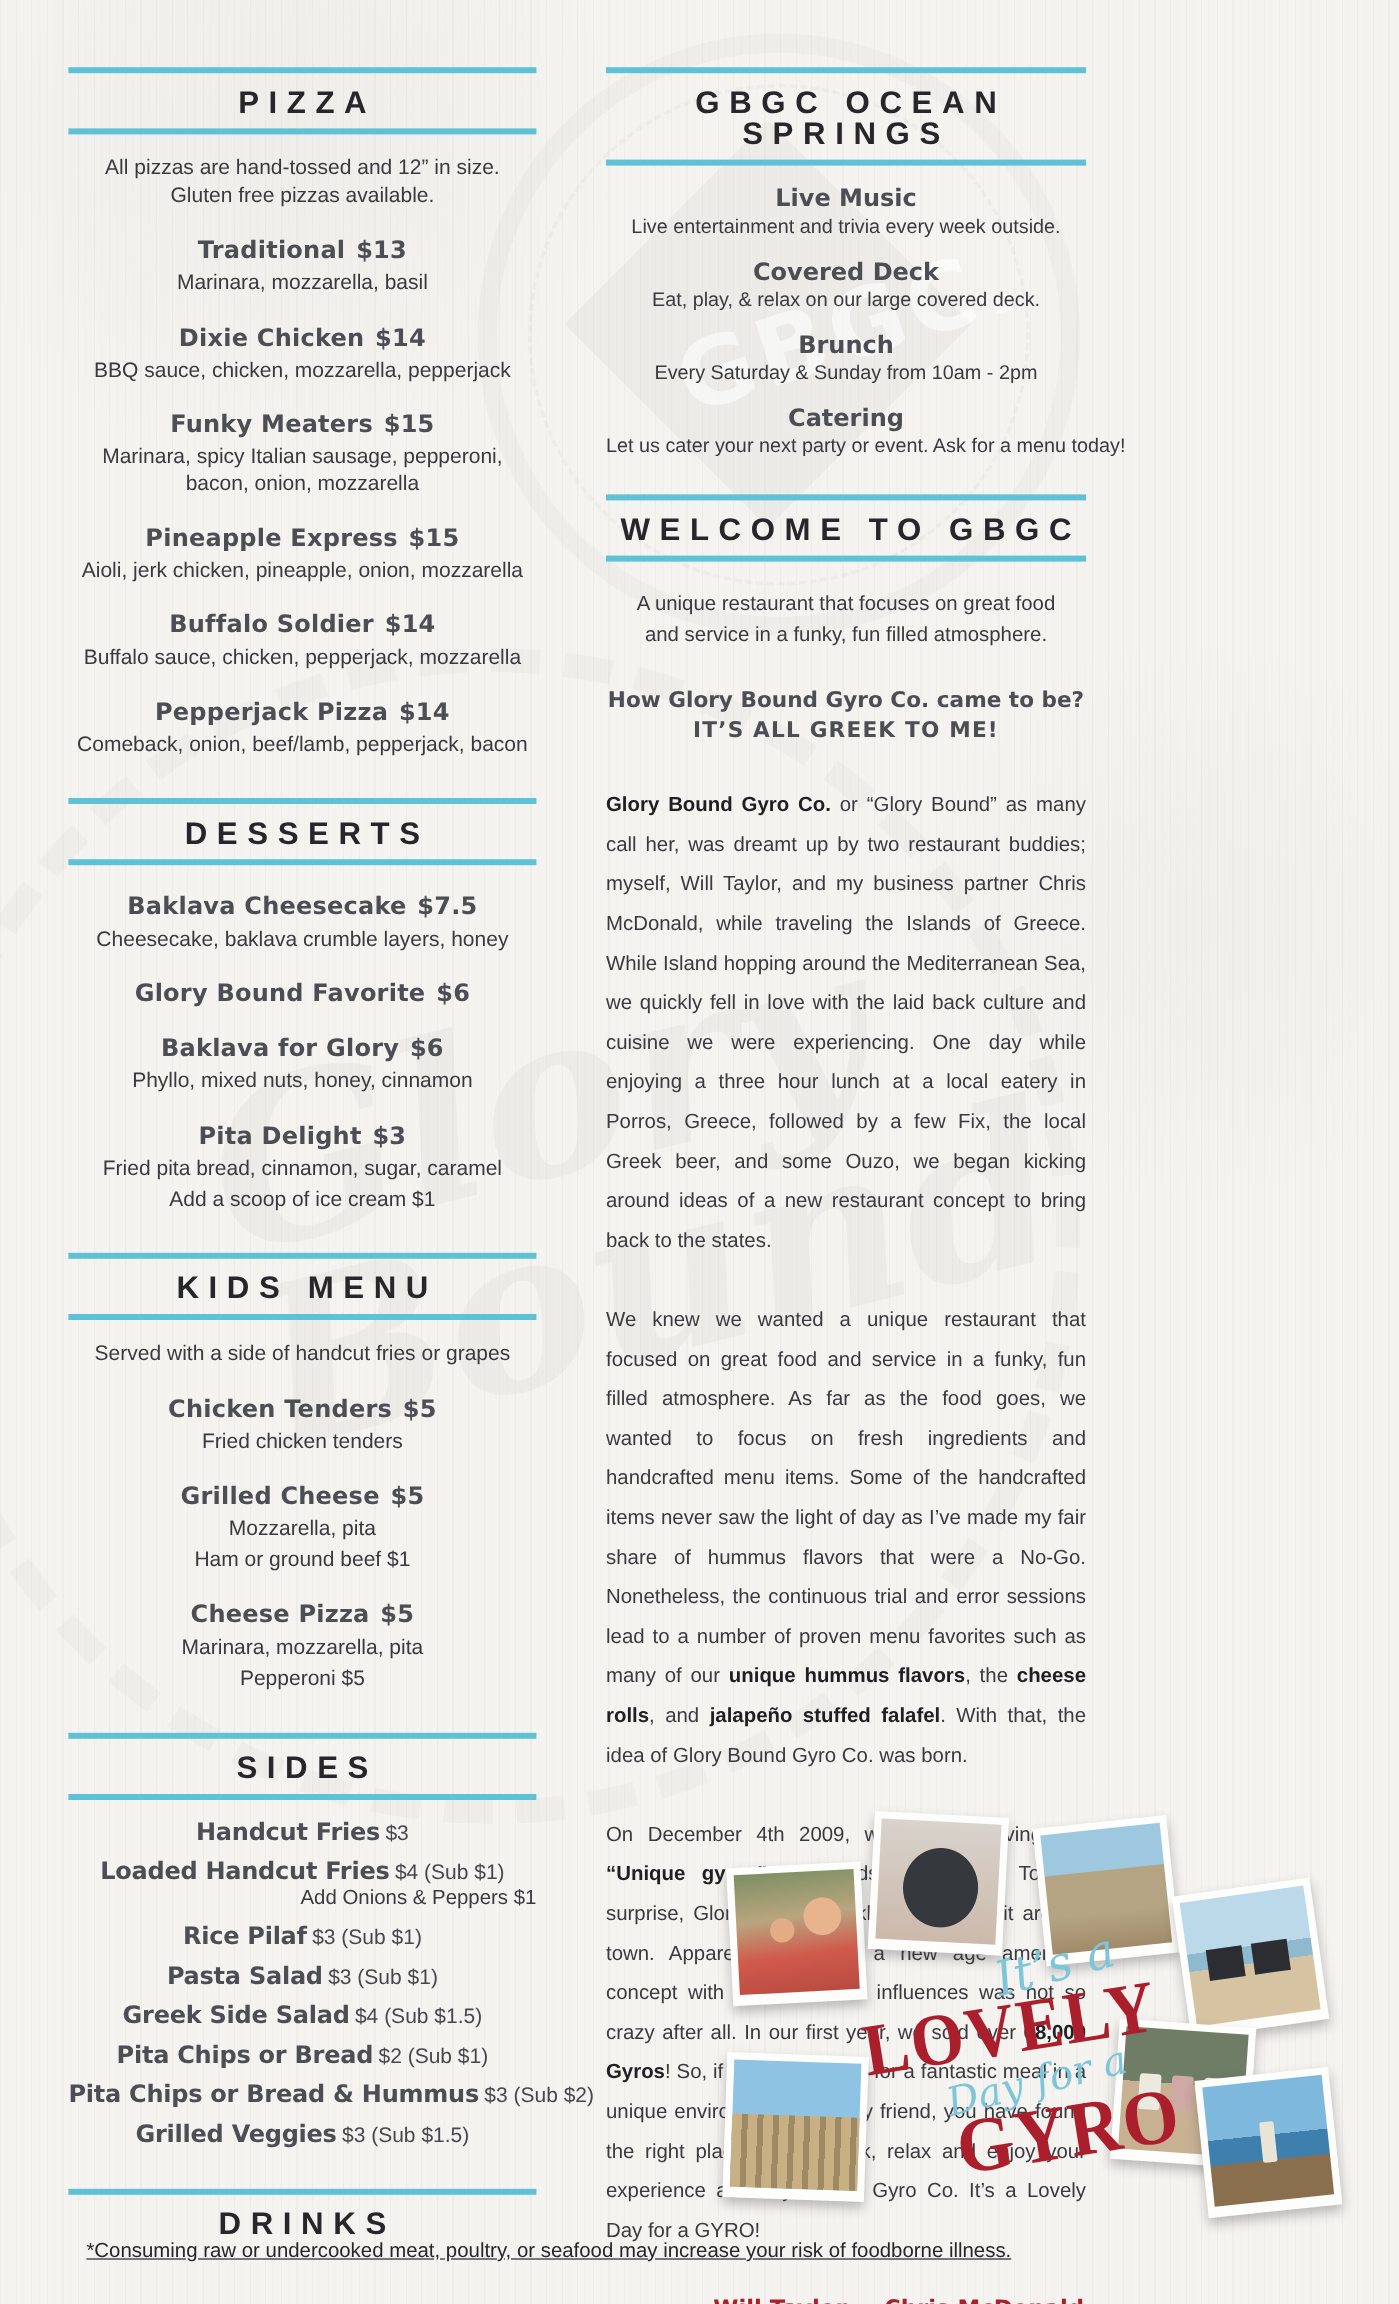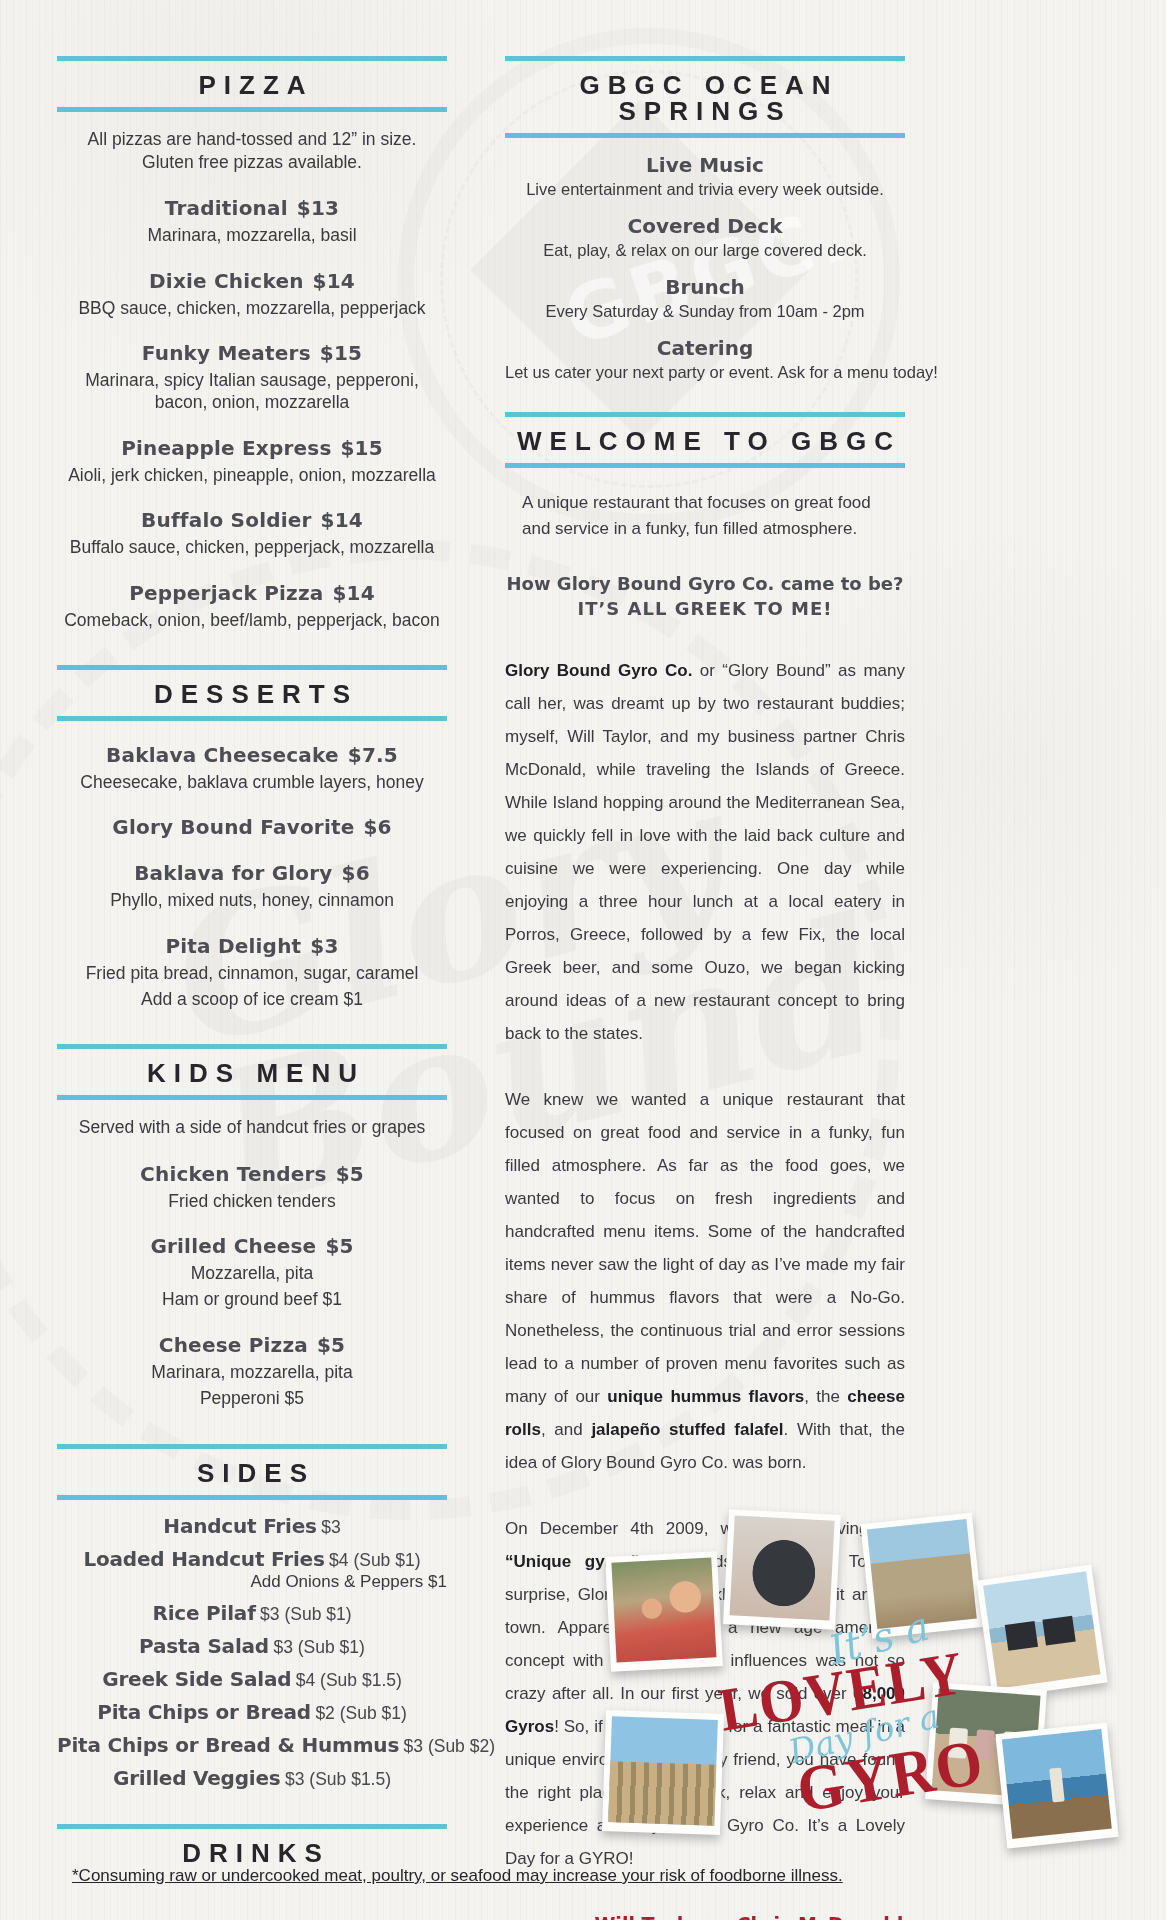--- a/index.html
+++ b/index.html
@@ -43,21 +43,21 @@
   .m-price{margin-left:9px;}
   .m-desc{font-size:17.5px;color:#3a3a3e;line-height:1.28;margin-top:4px;}
   .s-line{margin-top:9px;text-align:center;white-space:nowrap;}
   .s-name{font-family:"DejaVu Sans",sans-serif;font-weight:bold;font-size:20px;color:var(--slab);letter-spacing:-0.2px;}
   .s-price{font-size:17.5px;color:#47474d;}
   .s-note{font-size:17px;color:#3a3a3e;text-align:right;margin-top:1px;}
   
   .feat{margin-top:15px;text-align:center;}
   .feat-name{font-family:"DejaVu Sans",sans-serif;font-weight:bold;font-size:20px;color:var(--slab);}
   .feat-desc{font-size:16.5px;color:#3a3a3e;margin-top:3px;white-space:nowrap;}
-  .welcome-intro{margin:22px auto 0;max-width:366px;font-size:17px;line-height:1.55;color:#3a3a3e;}
+  .welcome-intro{margin:22px auto 0;max-width:366px;text-align:center;font-size:17px;line-height:1.55;color:#3a3a3e;}
   .story-head{margin-top:28px;text-align:center;font-family:"DejaVu Sans",sans-serif;font-weight:bold;font-size:18px;line-height:1.4;color:var(--slab);}
   .story-head .l2{letter-spacing:1px;}
   .story p{font-size:17px;line-height:33px;color:#3a3a3e;text-align:justify;margin:33px 0 0 0;}
   .story .b{font-weight:bold;color:#202024;}
   .owners{display:flex;width:340px;margin:38px 0 0 60px;text-align:center;}
   .owner{flex:1;}
   .owner-name{font-family:"DejaVu Sans",sans-serif;font-weight:bold;font-size:19px;color:var(--red);}
   
   .collage{position:absolute;left:505px;top:1496px;width:660px;height:420px;z-index:2;}
   .ph{position:absolute;background:#fdfdfc;padding:6px 6px 9px;box-shadow:0 5px 10px rgba(60,60,60,0.32);}

